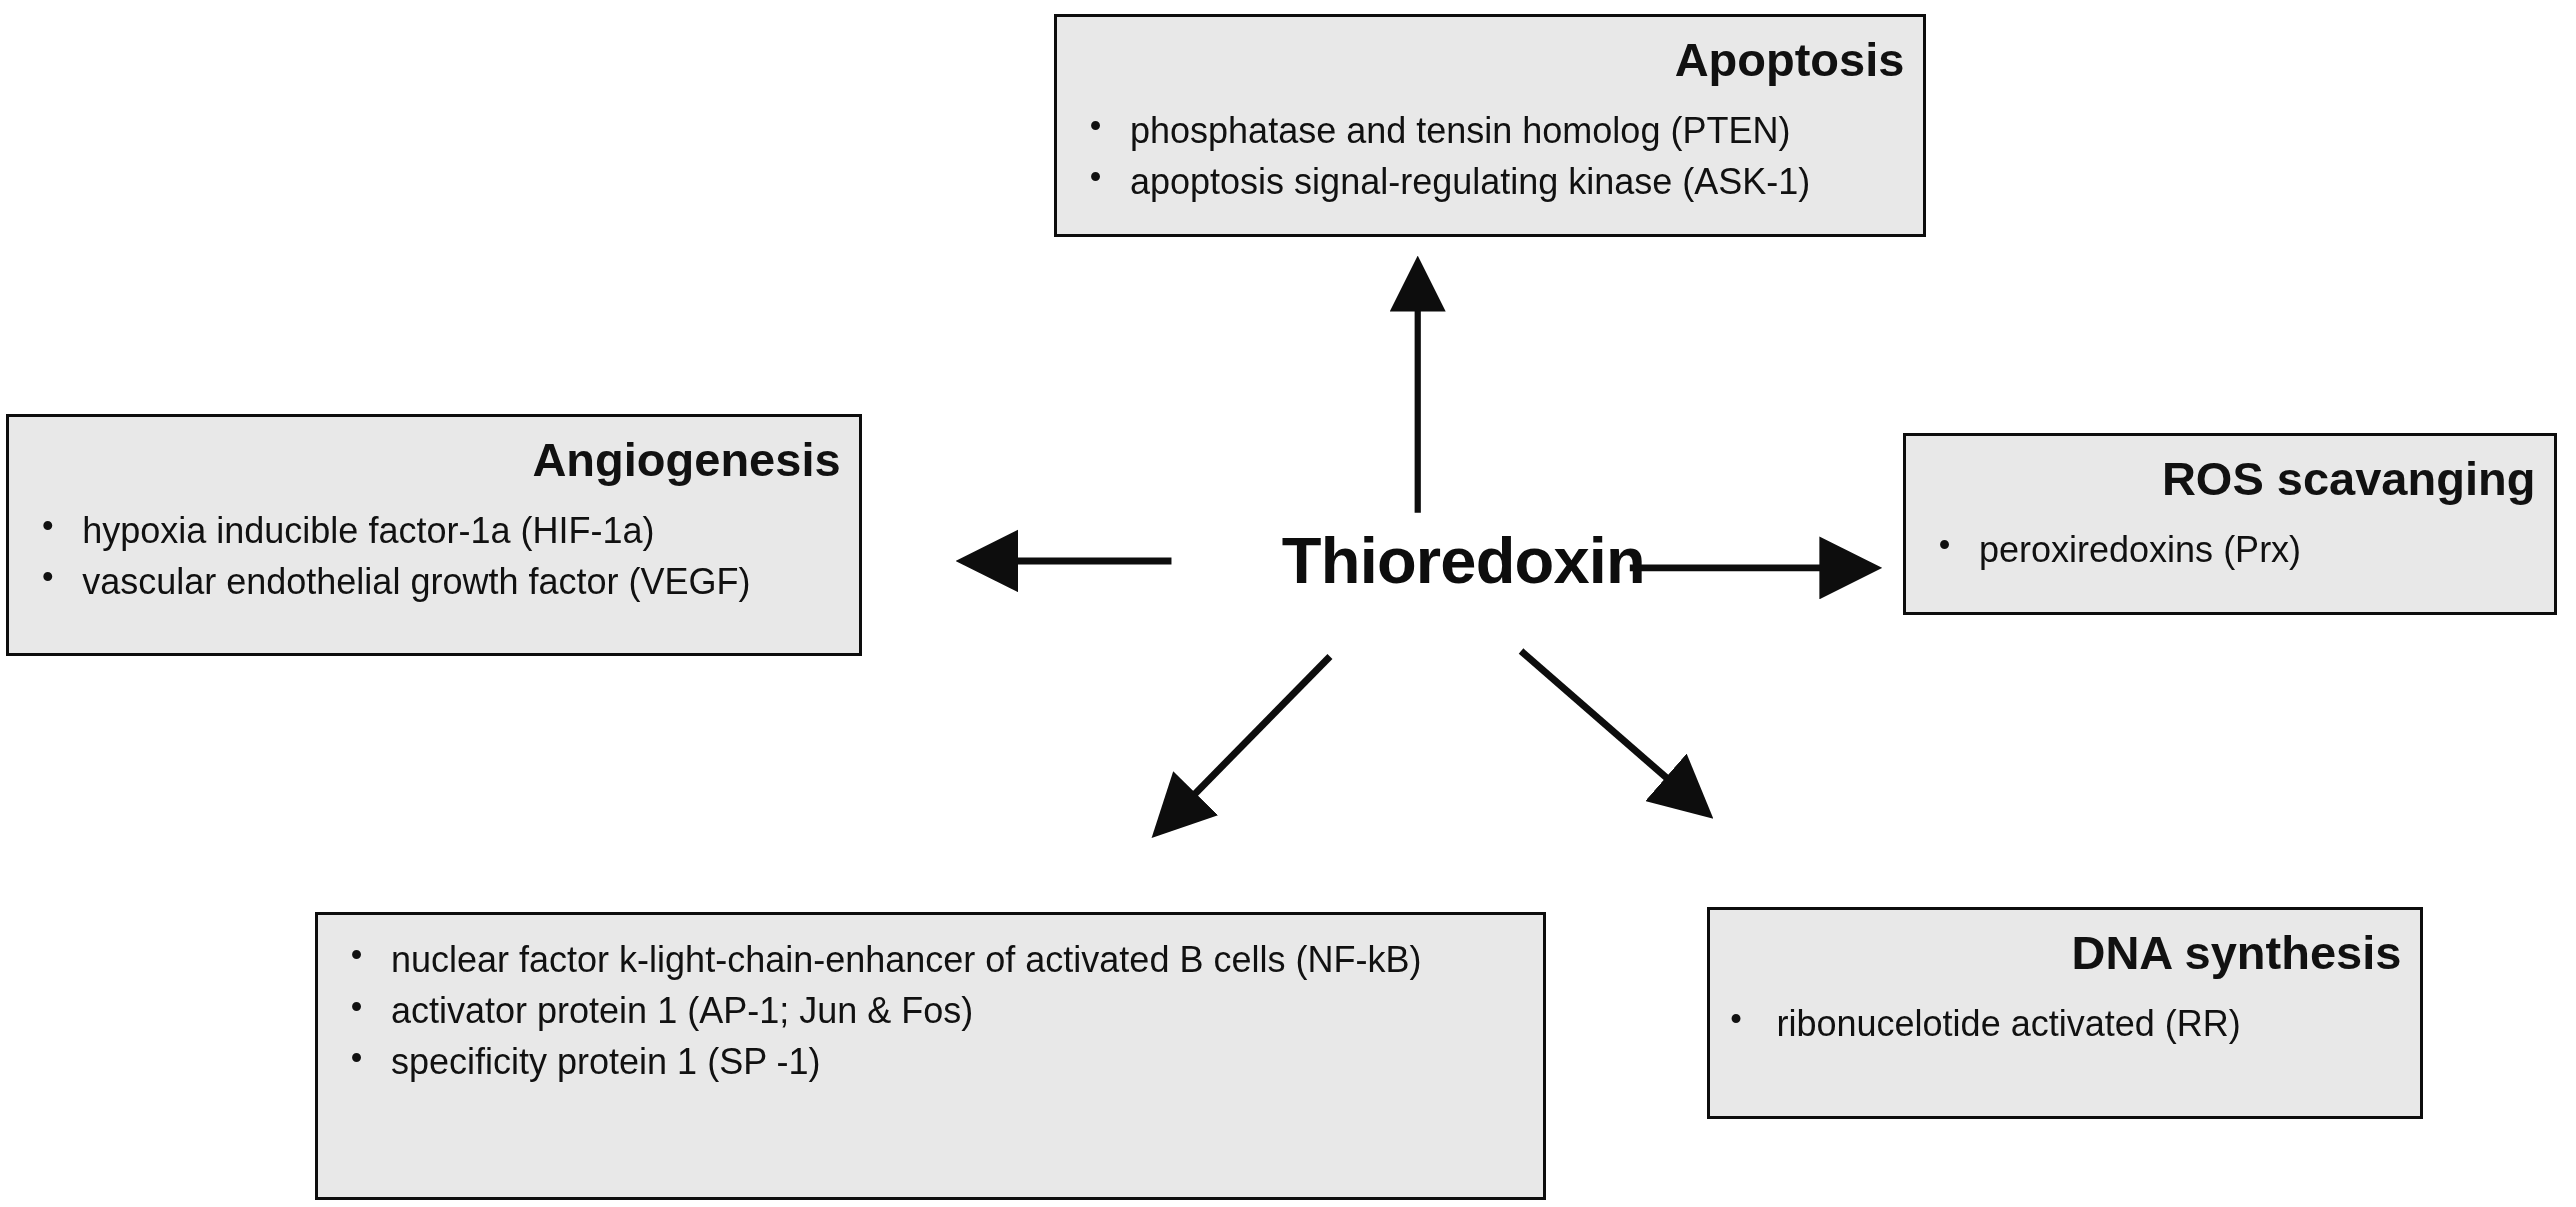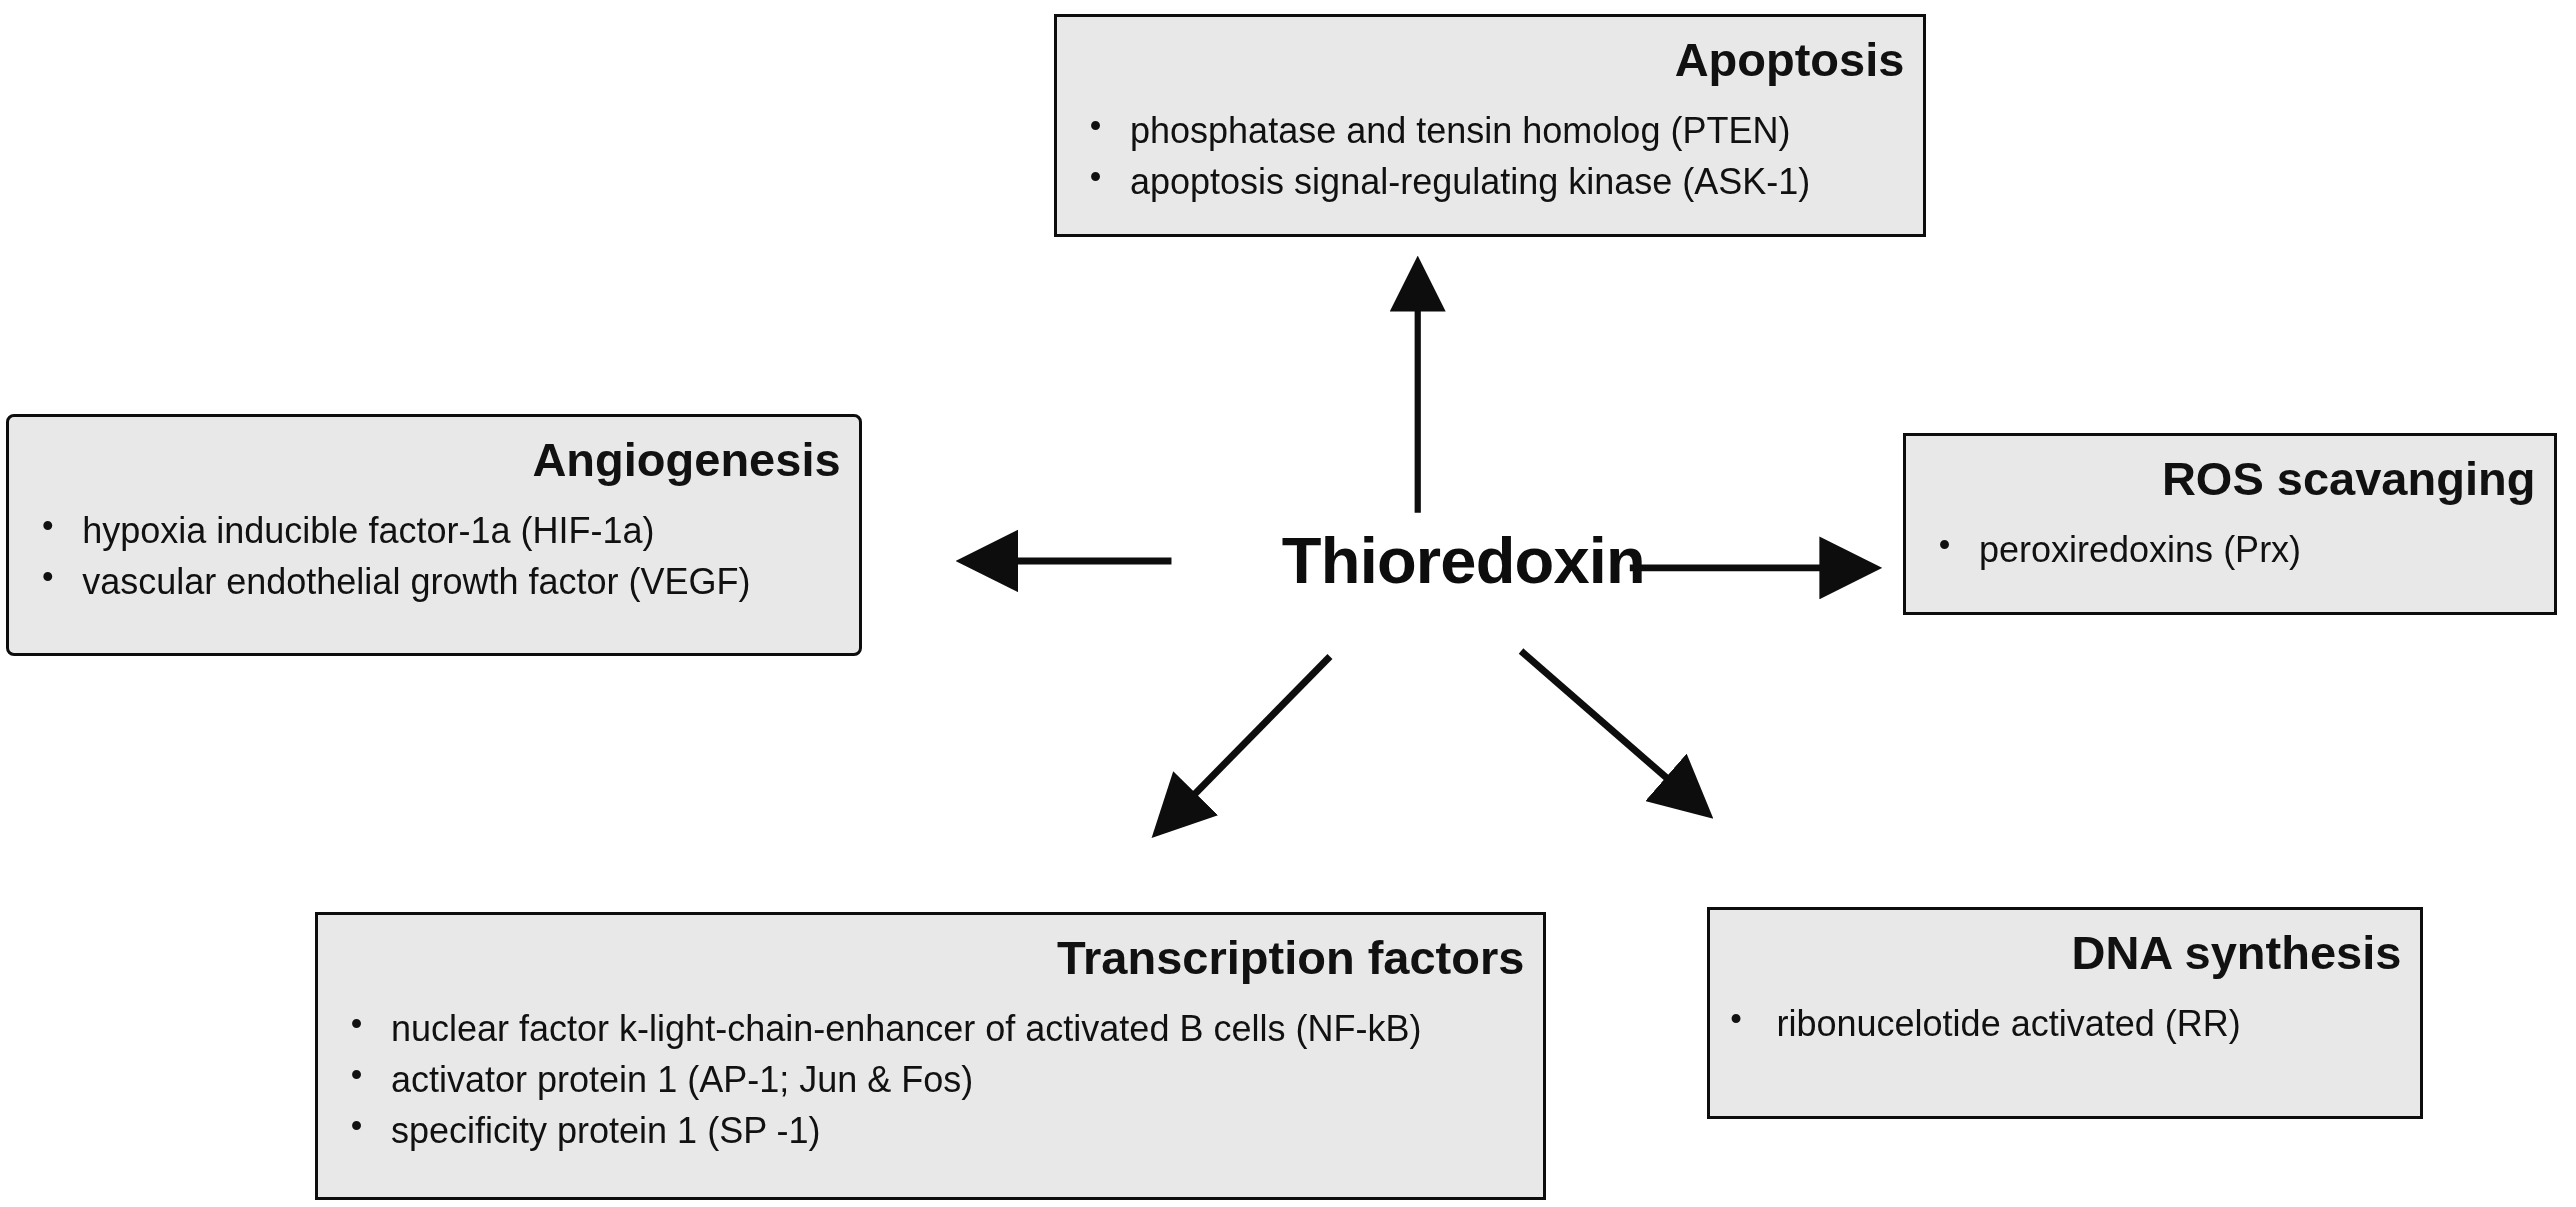--- a/index.html
+++ b/index.html
@@ -45,21 +45,21 @@
   }
   .node li::before {
     content: "\2022";
     position: absolute;
     left: 4.7px;
     top: -1.6px;
     font-size: 33px;
   }
   
   .node-apoptosis     { left: 1054px; top: 14px;   width: 872px; height: 223px; }
-  .node-angiogenesis  { left: 6.2px;    top: 414px;  width: 856px; height: 242px; border-radius: 8px; }
+  .node-angiogenesis  { left: 6.2px;    top: 414px;  width: 856px; height: 242px; }
   .node-ros           { left: 1903px; top: 433px;  width: 654px;  height: 182px; }
   .node-transcription { left: 315px;  top: 912px; width: 1231px; height: 288px; }
   .node-dna           { left: 1707px; top: 907px; width: 716px;  height: 212px; }
 
   .node-dna ul { padding-left: 15.5px; }
   .node-dna li { padding-left: 51px; }
 
   .center-label {
     position: absolute;
     left: 1179px;
@@ -118,21 +118,20 @@
   </div>
 
   <div class="node node-ros">
     <h2>ROS scavanging</h2>
     <ul>
       <li>peroxiredoxins (Prx)</li>
     </ul>
   </div>
 
   <div class="node node-transcription">
-    <h2>Transcription factors</h2>
     <ul>
       <li>nuclear factor k-light-chain-enhancer of activated B  cells (NF-kB)</li>
       <li>activator protein 1 (AP-1; Jun &amp; Fos)</li>
       <li>specificity protein 1 (SP -1)</li>
     </ul>
   </div>
 
   <div class="node node-dna">
     <h2>DNA synthesis</h2>
     <ul>

